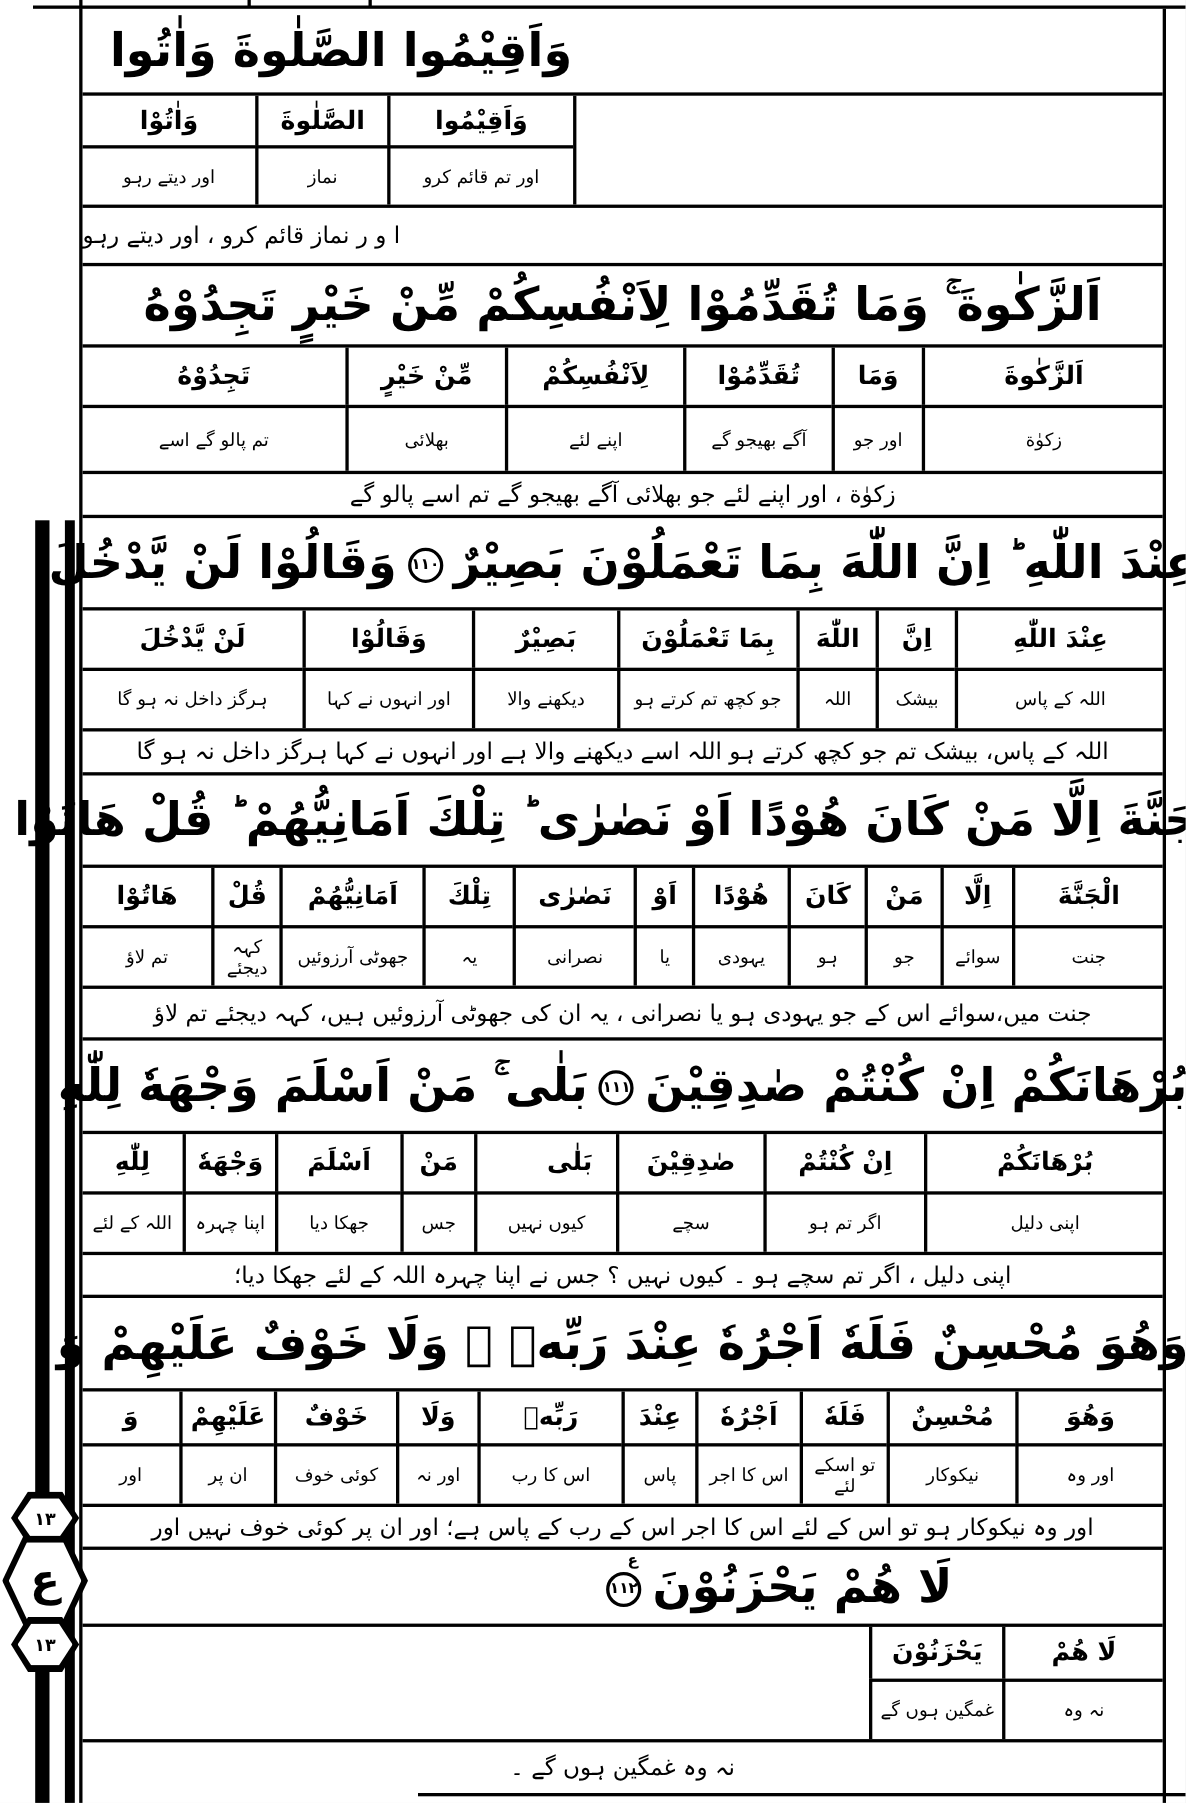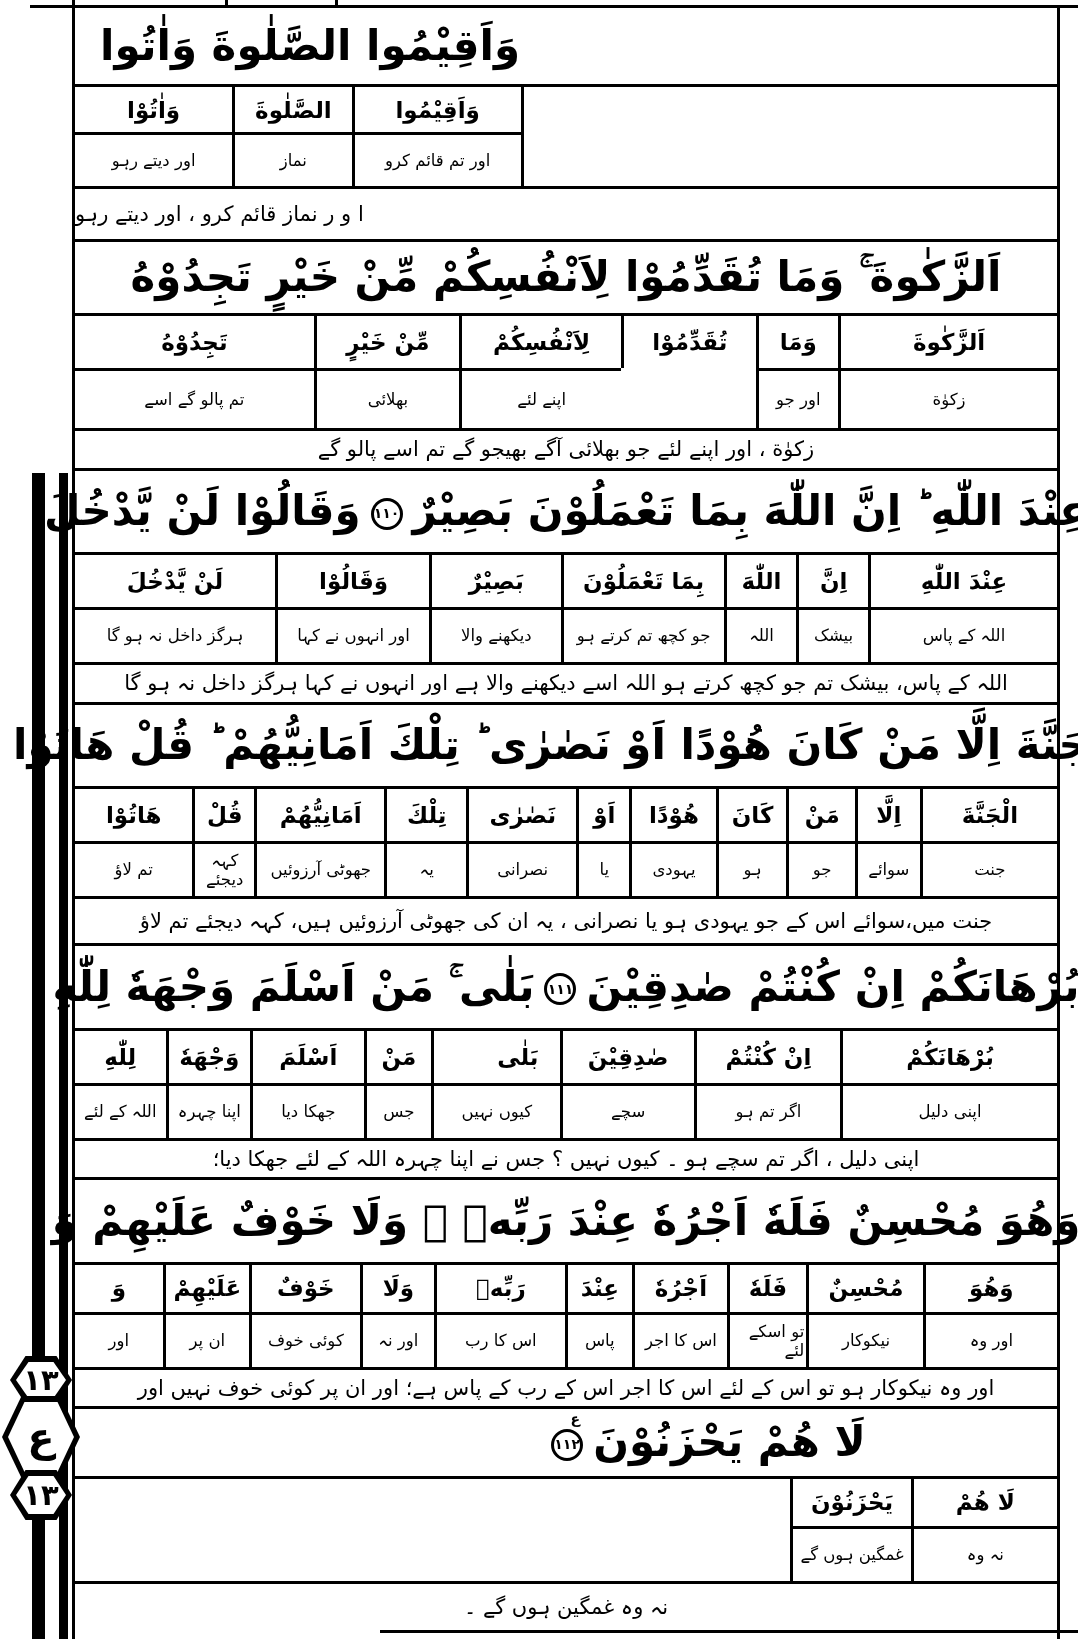--- a/index.html
+++ b/index.html
@@ -13,21 +13,21 @@
   .tick{position:absolute;top:0;width:3px;height:6px;background:#000;}
   .hline-bottom{position:absolute;left:380px;right:0;top:1630px;height:3px;background:#000;}
   
   .bar1{position:absolute;left:32px;top:473px;width:13px;height:1166px;background:#000;}
   .bar2{position:absolute;left:59px;top:473px;width:9px;height:1166px;background:#000;}
   .hex{position:absolute;clip-path:polygon(25% 0,75% 0,100% 50%,75% 100%,25% 100%,0 50%);
        background:#000;display:flex;align-items:center;justify-content:center;z-index:5;}
   .hex-in{position:absolute;inset:6px;background:#fff;
        clip-path:polygon(25% 0,75% 0,100% 50%,75% 100%,25% 100%,0 50%);}
   .hex span.badge-txt{position:relative;z-index:2;font-weight:bold;}
-  .hex-sm .badge-txt{font-size:29px;}
+  .hex-sm .badge-txt{font-size:16px;}
   .hex-md .badge-txt{font-size:40px;line-height:1;}
   
   .qtable{
     position:absolute;left:72px;top:8px;width:988px;height:1631px;
     border-left:3px solid #000;border-right:3px solid #000;
     display:flex;flex-direction:column;
   }
   .row{width:100%;display:flex;align-items:center;justify-content:center;
        border-top:3px solid #000;}
   .row.first{border-top:none;}
@@ -107,20 +107,21 @@
     <div class="wgrid" style="grid-template-columns:240fr 146fr 163fr 135fr 83fr 220fr;grid-template-rows:52px 60px">
         <div class="wcell" style="grid-area: 1 / 1;">تَجِدُوْهُ</div>
         <div class="wcell bl" style="grid-area: 1 / 2;">مِّنْ خَيْرٍ</div>
         <div class="wcell bl" style="grid-area: 1 / 3;">لِاَنْفُسِكُمْ</div>
         <div class="wcell bl" style="grid-area: 1 / 4;">تُقَدِّمُوْا</div>
         <div class="wcell bl" style="grid-area: 1 / 5;">وَمَا</div>
         <div class="wcell bl" style="grid-area: 1 / 6;">اَلزَّكٰوةَ</div>
         <div class="mcell" style="grid-area: 2 / 1;">تم پالو گے اسے</div>
         <div class="mcell bl" style="grid-area: 2 / 2; text-align: right;">بھلائی</div>
         <div class="mcell bl" style="grid-area: 2 / 3;">اپنے لئے</div>
+        <div class="mcell bl" style="grid-area: 2 / 4;">آگے بھیجو گے</div>
         <div class="mcell bl" style="grid-area: 2 / 5;">اور جو</div>
         <div class="mcell bl" style="grid-area: 2 / 6;">زکوٰة</div>
       </div>
     <div class="row trans" style="height:40px">
       <span>زکوٰة ، اور اپنے لئے جو بھلائی آگے بھیجو گے تم اسے پالو گے</span>
     </div>
 
     <div class="row verse" style="height:85px">
       <div class="vtext" dir="rtl">
         <span>عِنْدَ اللّٰهِ ؕ اِنَّ اللّٰهَ بِمَا تَعْمَلُوْنَ بَصِيْرٌ</span><span class="ayah">
@@ -226,21 +227,21 @@
         <div class="wcell bl" style="grid-area: 1 / 8;">فَلَهٗ</div>
         <div class="wcell bl" style="grid-area: 1 / 9;">مُحْسِنٌ</div>
         <div class="wcell bl" style="grid-area: 1 / 10;">وَهُوَ</div>
         <div class="mcell" style="grid-area: 2 / 1;">اور</div>
         <div class="mcell bl" style="grid-area: 2 / 2;">ان پر</div>
         <div class="mcell bl" style="grid-area: 2 / 3;">کوئی خوف</div>
         <div class="mcell bl" style="grid-area: 2 / 4;">اور نہ</div>
         <div class="mcell bl" style="grid-area: 2 / 5;">اس کا رب</div>
         <div class="mcell bl" style="grid-area: 2 / 6;">پاس</div>
         <div class="mcell bl" style="grid-area: 2 / 7;">اس کا اجر</div>
-        <div class="mcell bl" style="grid-area: 2 / 8; text-align: right;">تو اسکے لئے</div>
+        <div class="mcell bl" style="grid-area: 2 / 8;">تو اسکے لئے</div>
         <div class="mcell bl" style="grid-area: 2 / 9;">نیکوکار</div>
         <div class="mcell bl" style="grid-area: 2 / 10;">اور وہ</div>
       </div>
     <div class="row trans" style="height:40px">
       <span>اور وہ نیکوکار ہو تو اس کے لئے اس کا اجر اس کے رب کے پاس ہے؛ اور ان پر کوئی خوف نہیں اور</span>
     </div>
 
     <div class="row verse" style="height:70px">
       <div class="vtext v-right" dir="rtl">
         <span>لَا هُمْ يَحْزَنُوْنَ</span><span class="ayah">

